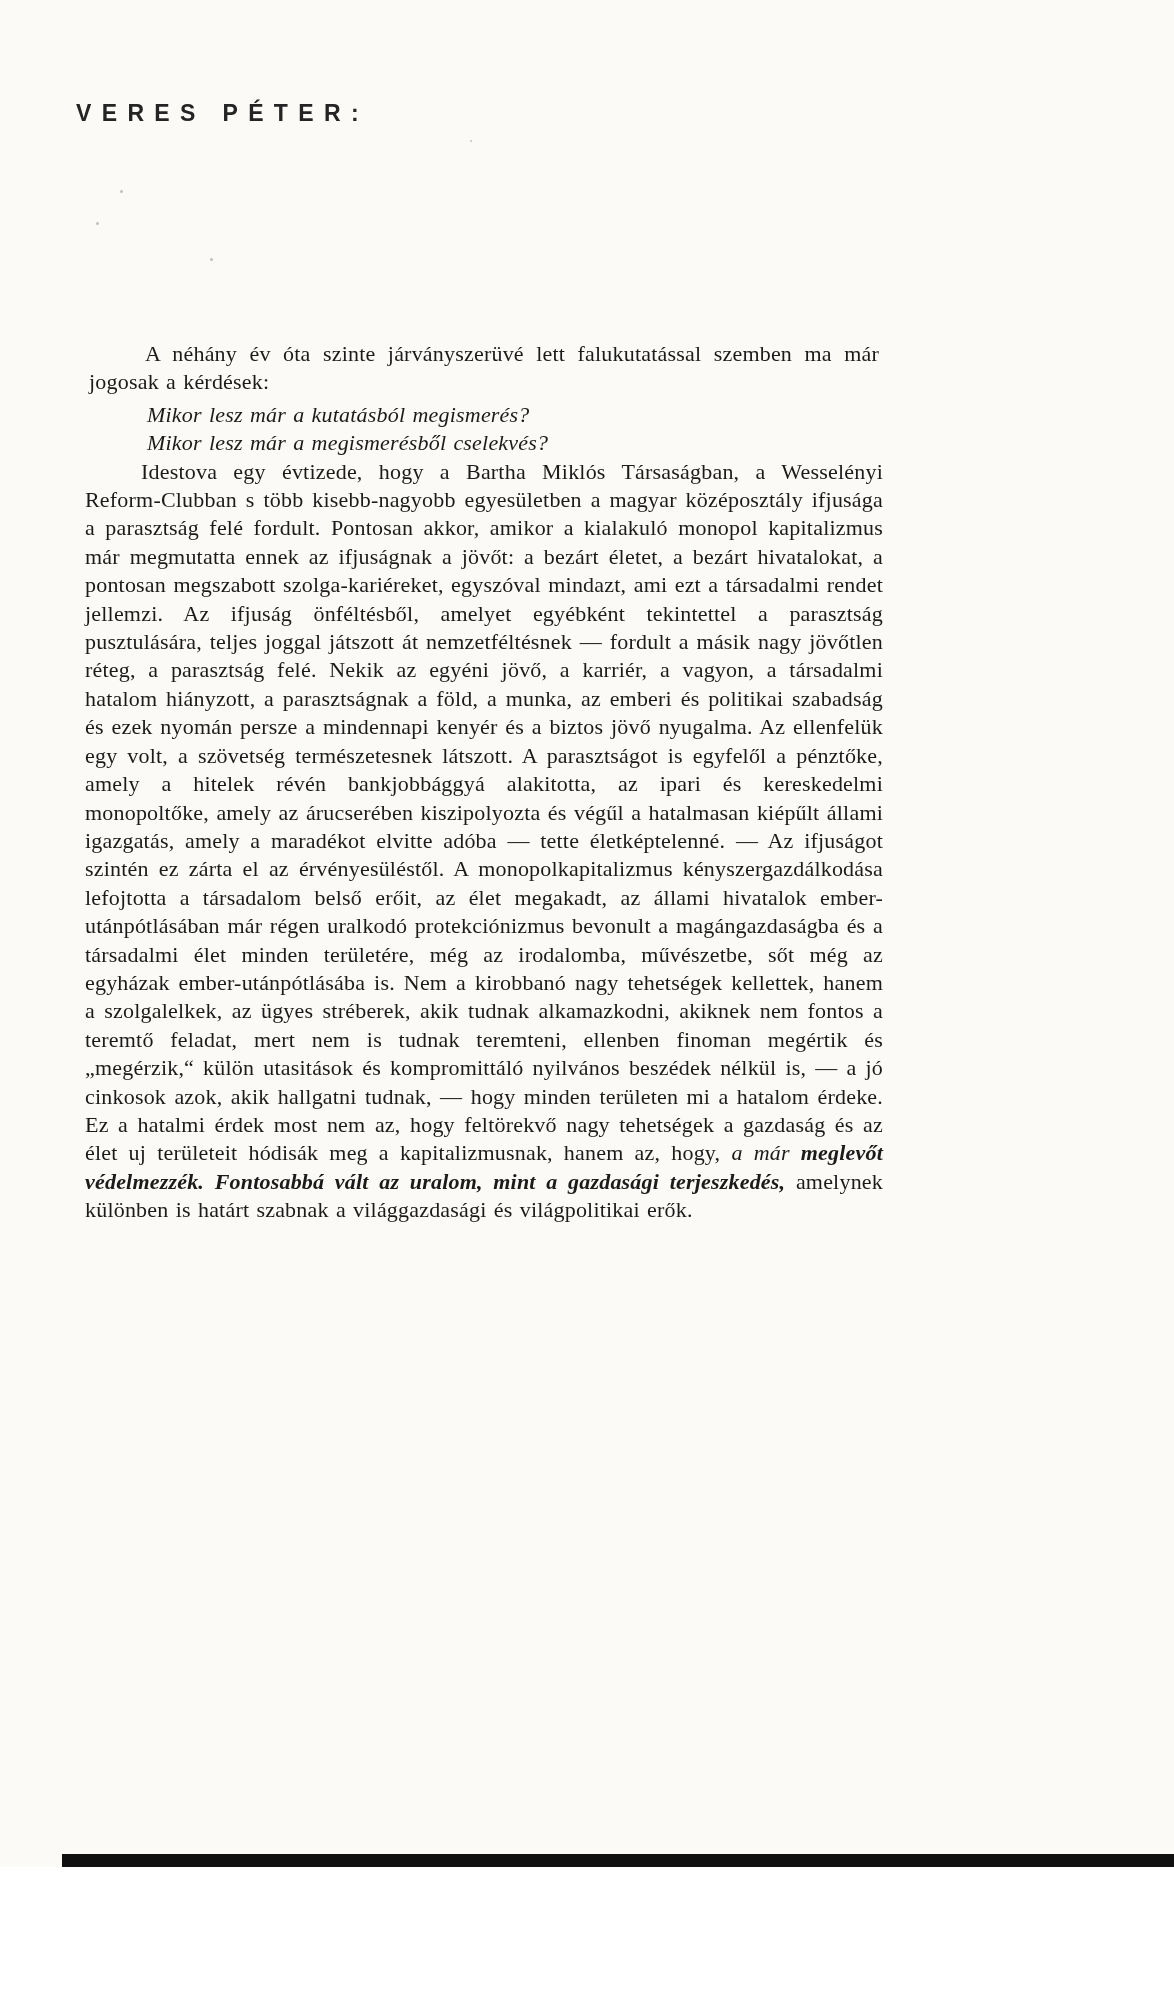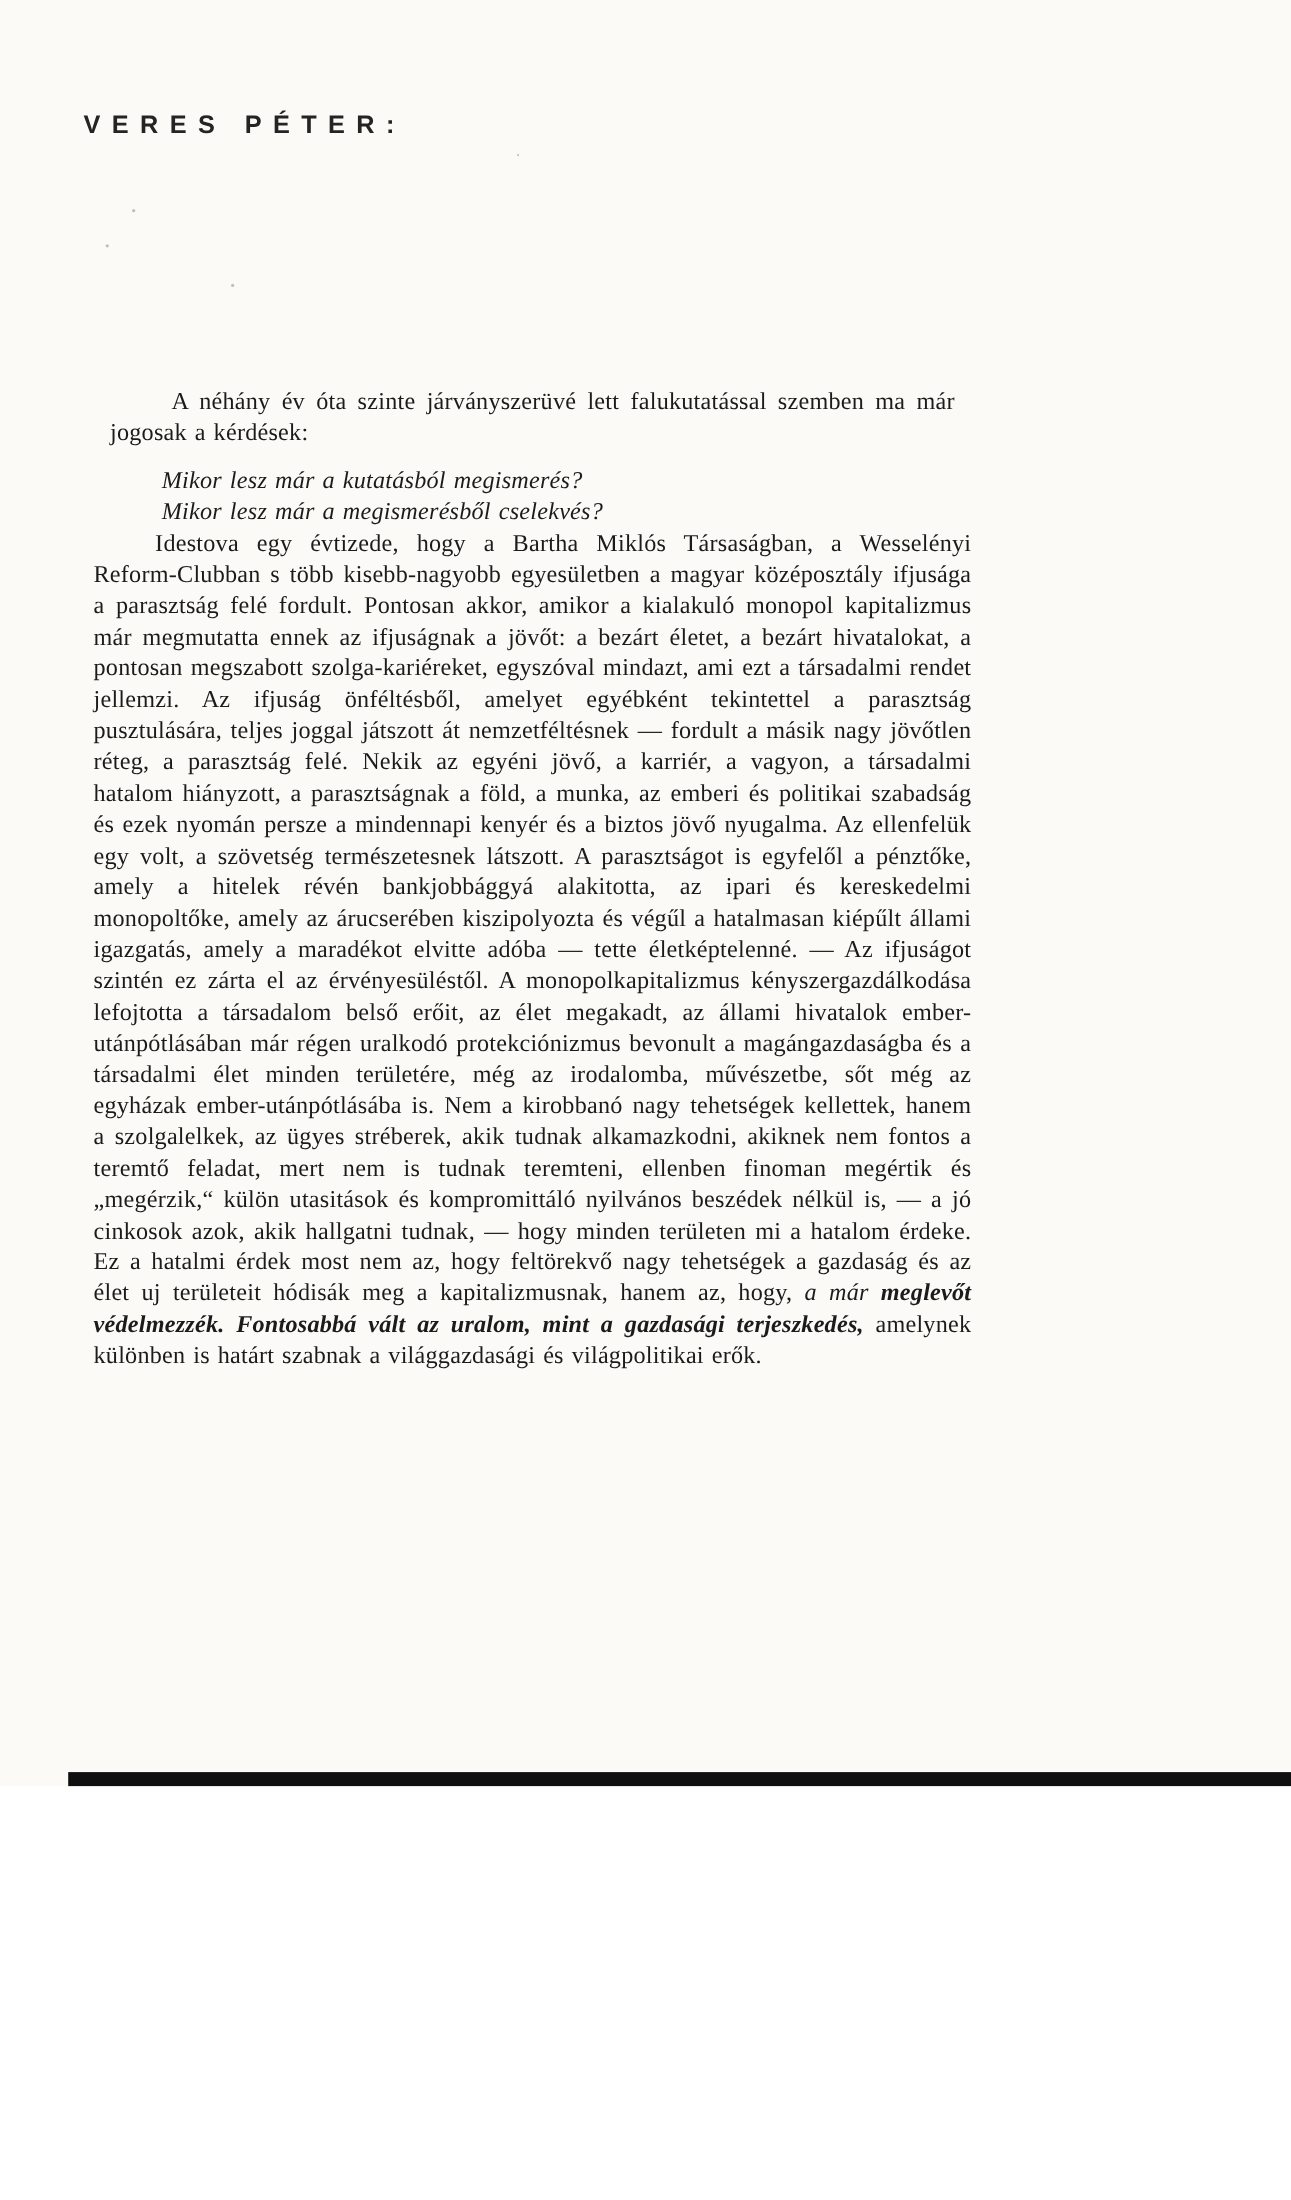--- a/index.html
+++ b/index.html
@@ -1,19 +1,19 @@
 <!DOCTYPE html>
 <html><head>
 <meta charset="utf-8">
 <style>
   html, body { margin: 0; padding: 0; background: #ffffff; }
   .page {
     position: relative;
     width: 1174px;
-    height: 1624px;
+    height: 1867px;
     background: #fbfaf6;
     font-family: "Liberation Serif", serif;
     color: #1b1b1b;
     overflow: hidden;
   }
   .author {
     position: absolute;
     top: 100px;
     left: 76px;
     font-family: "Liberation Sans", sans-serif;
@@ -40,21 +40,21 @@
     top: 336px;
     left: 85px;
     width: 798px;
     font-size: 22px;
     line-height: 28.4px;
     text-align: justify;
     letter-spacing: 0.2px;
     word-spacing: 1.5px;
   }
   .intro {
-    margin: 15px;
+    margin: 4px;
     text-indent: 56px;
   }
   .questions {
     margin: 0 0 0 62px;
     font-style: italic;
   }
   .question { display: block; }
   .main-para {
     margin: 0;
     text-indent: 56px;

